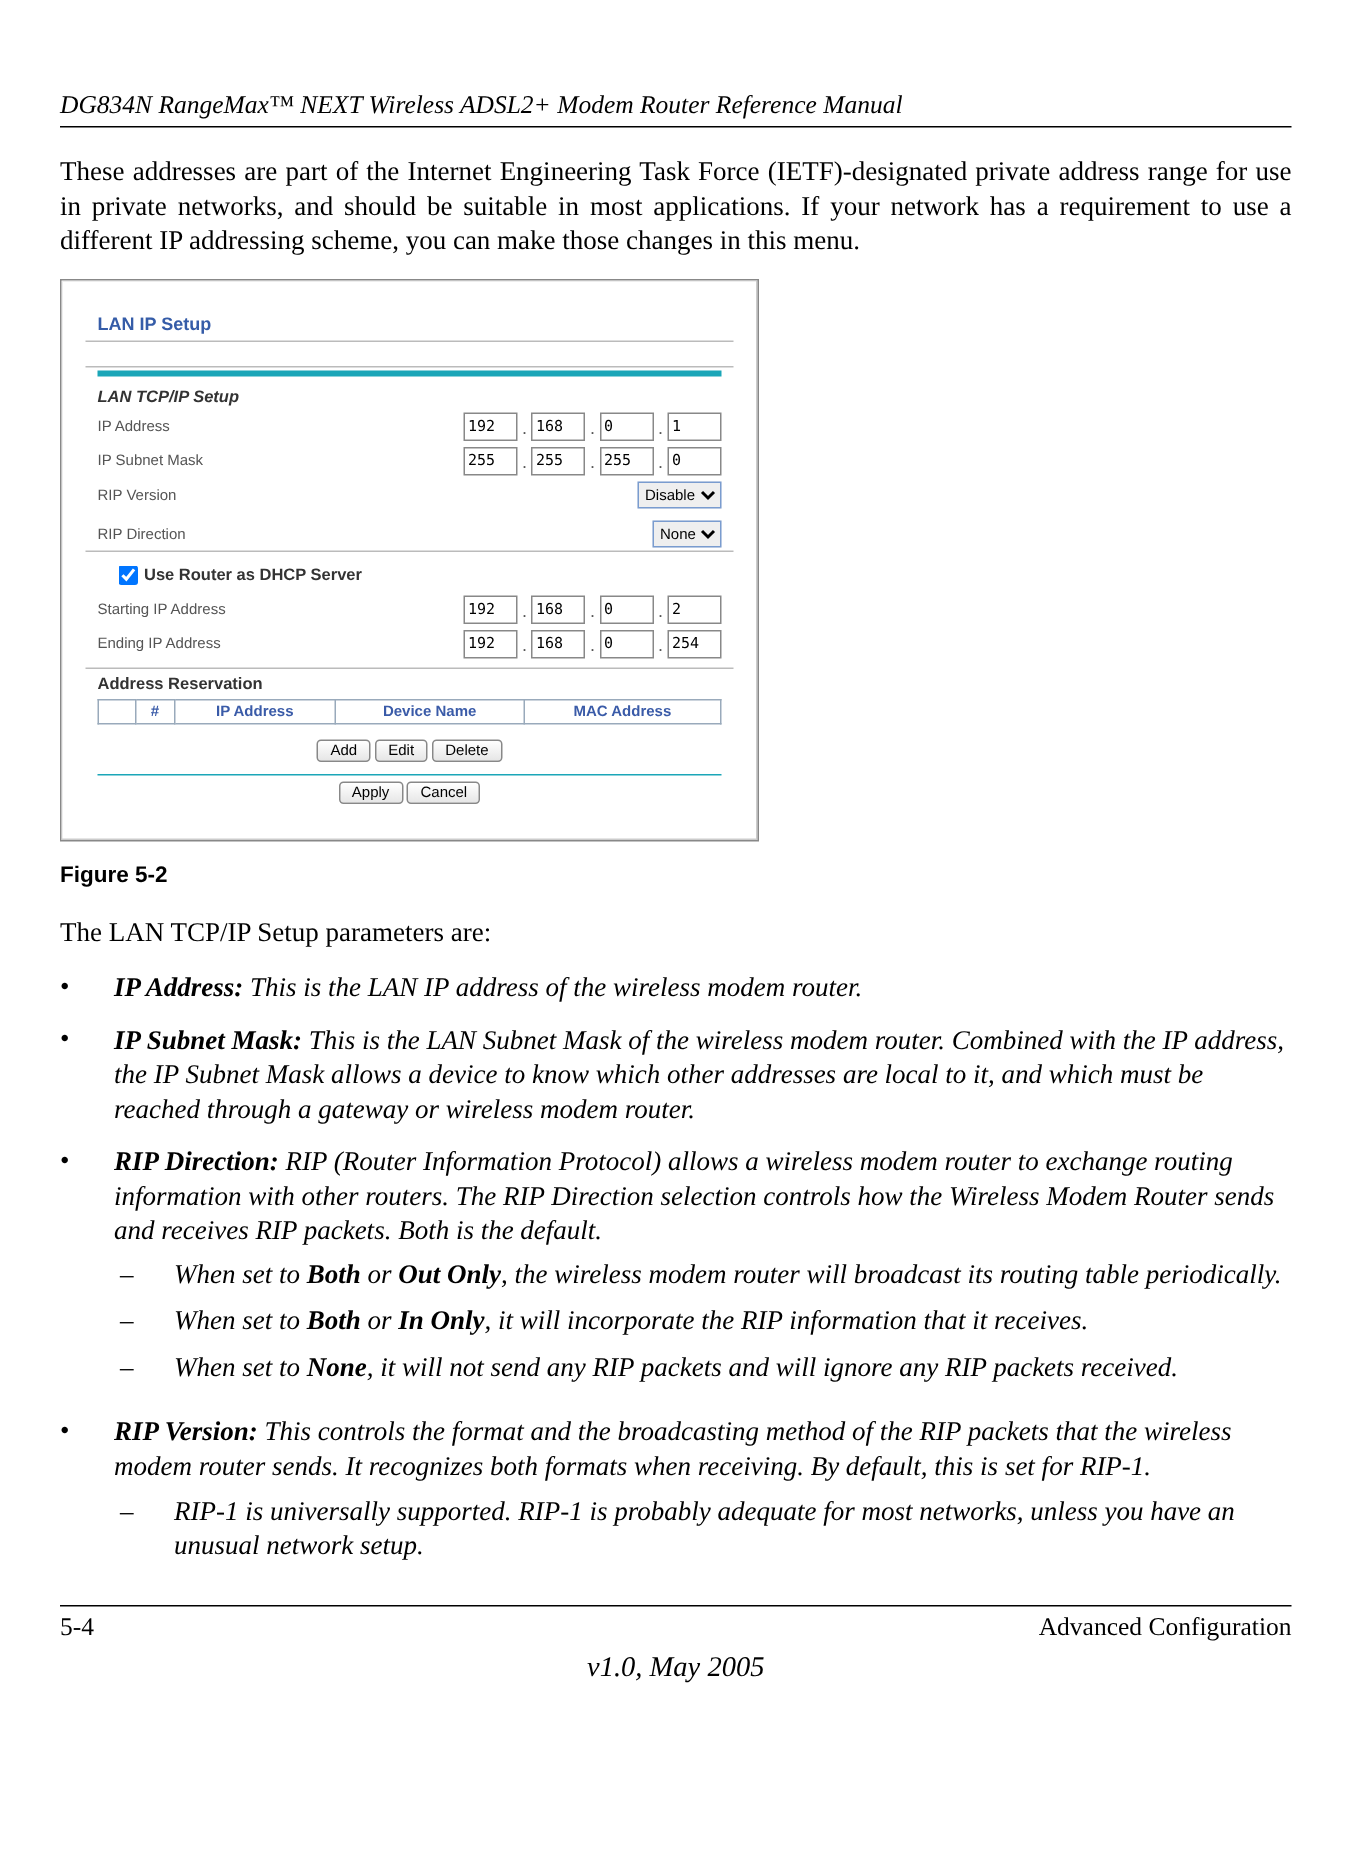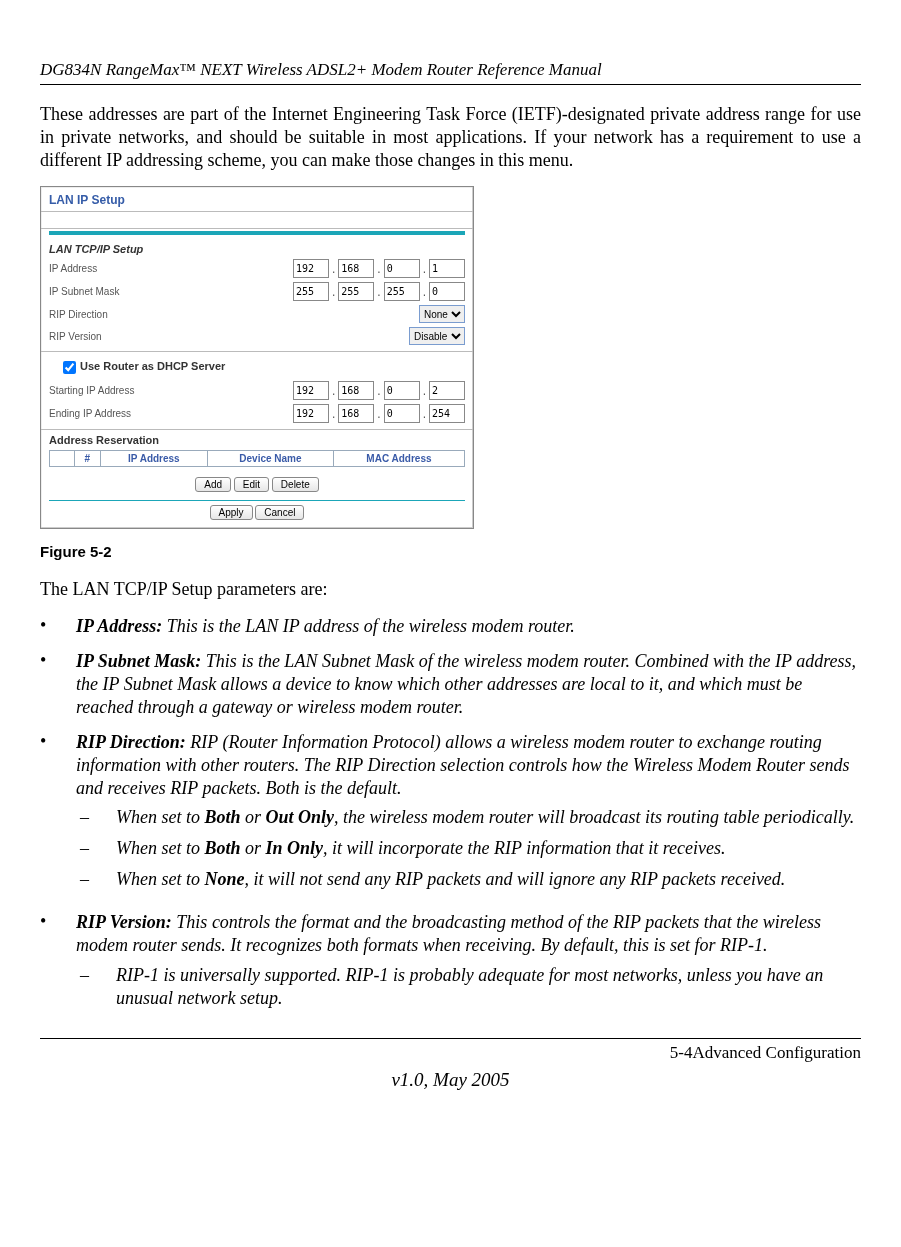--- a/index.html
+++ b/index.html
@@ -25,21 +25,21 @@
   }
   .body-para {
     font-size: 18px;
     line-height: 1.28;
     margin: 0 0 14px 0;
     text-align: justify;
   }
   .figure-box {
     border: 1px solid #888;
     width: 432px;
-    padding: 0;
+    padding: 16px;
     background: #fff;
     box-shadow: inset -1px -1px 0 #ccc, inset 1px 1px 0 #eee;
     font-family: Verdana, Arial, sans-serif;
     font-size: 10px;
     color: #333;
   }
   .panel-title {
     color: #355ca8;
     font-weight: bold;
     font-size: 12px;
@@ -191,21 +191,21 @@
     line-height: 1.28;
   }
   .b { font-weight: bold; }
   .footer-rule {
     border: none;
     border-top: 1.5px solid #000;
     margin: 20px 0 4px 0;
   }
   .footer-row {
     display: flex;
-    justify-content: flex-end;
+    justify-content: space-between;
     font-size: 17px;
   }
   .footer-version {
     text-align: center;
     font-style: italic;
     font-size: 19px;
     margin-top: 6px;
   }
 </style>
 </head>
@@ -242,31 +242,31 @@
       <input class="ip-input" value="255" style="">
         <span class="dot">.</span>
       <input class="ip-input" value="255" style="">
         <span class="dot">.</span>
       <input class="ip-input" value="255" style="">
         <span class="dot">.</span>
       <input class="ip-input" value="0" style="">
     </span>
   </div>
 
+  <div class="form-row" style="padding-bottom:6px;">
+    <span class="label">RIP Version</span>
+    <span class="controls">
+      <select class="sel"><option>Disable</option></select>
+    </span>
+  </div>
+
   <div class="form-row">
     <span class="label">RIP Direction</span>
     <span class="controls">
       <select class="sel"><option>None</option></select>
-    </span>
-  </div>
-
-  <div class="form-row" style="padding-bottom:6px;">
-    <span class="label">RIP Version</span>
-    <span class="controls">
-      <select class="sel"><option>Disable</option></select>
     </span>
   </div>
 
   <div class="checkbox-row">
     <input type="checkbox" checked="" style=""><span class="b">Use Router as DHCP Server</span>
   </div>
 
   <div class="form-row">
     <span class="label">Starting IP Address</span>
     <span class="controls">

